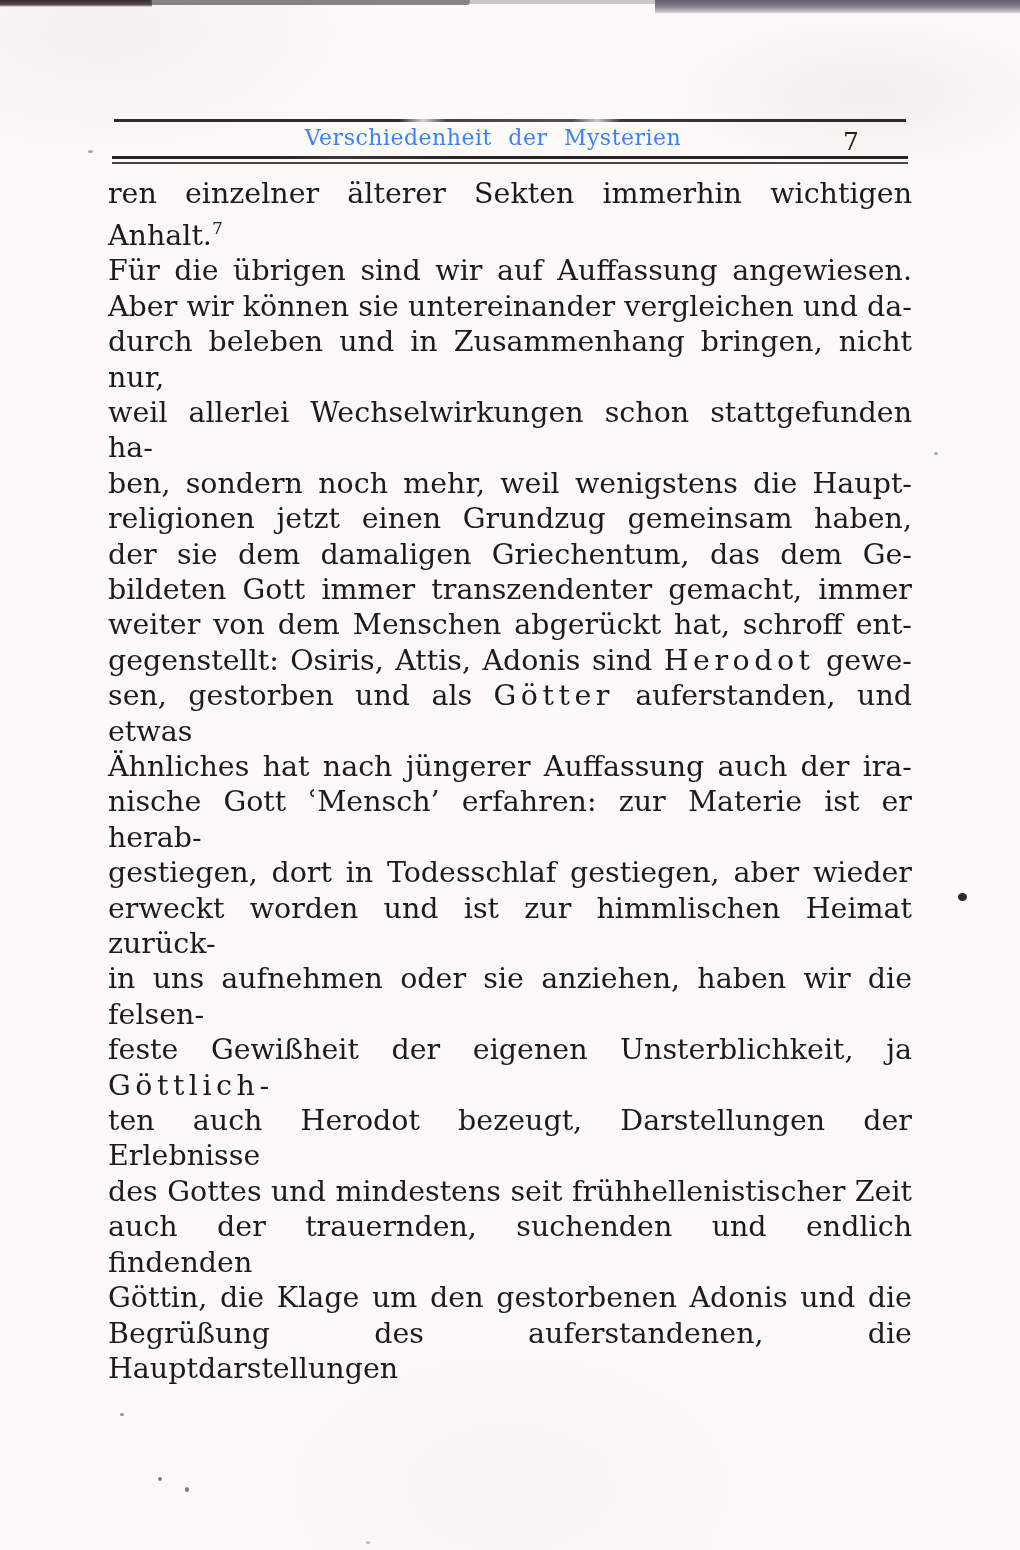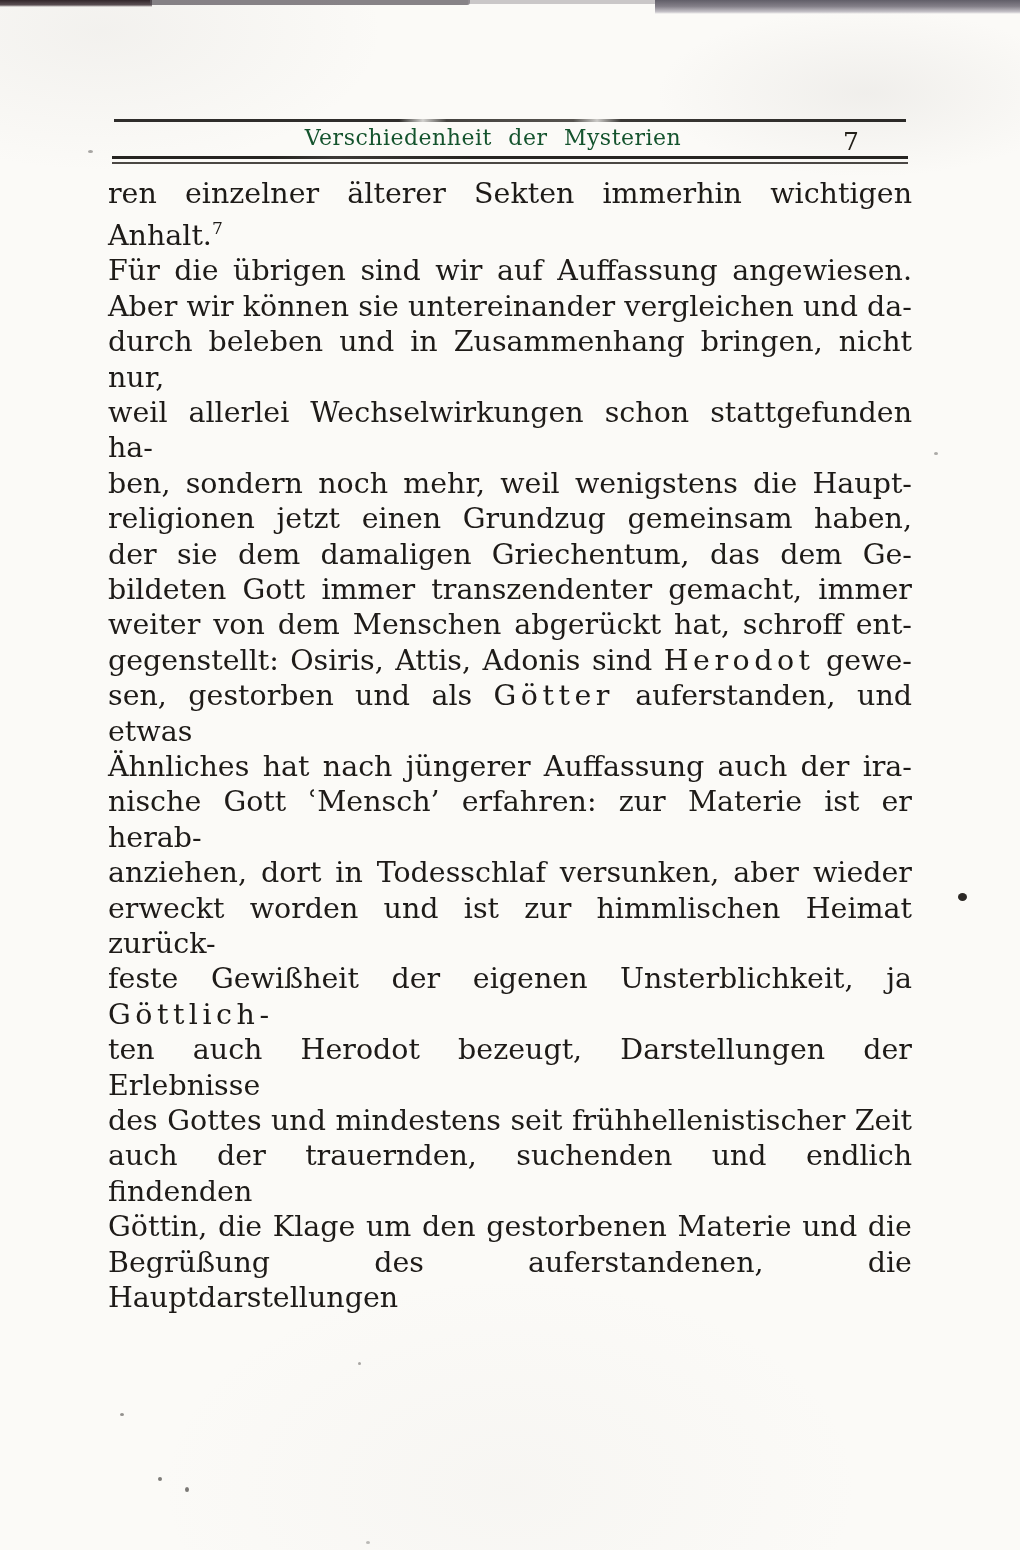--- a/index.html
+++ b/index.html
@@ -33,21 +33,21 @@
   
   .rule-top {
     position: absolute; top: 119px; left: 114px; width: 792px; height: 3px;
     background: linear-gradient(90deg,
       #2f2d2b 0%, #2f2d2b 36%, rgba(47,45,43,.2) 39%, #454340 42%,
       #56534f 58%, rgba(60,57,54,.25) 61%, #3a3835 64%, #2b2927 100%);
   }
   .head-title {
     position: absolute; top: 125px; left: 108px; width: 770px;
     text-align: center; font-size: 22px; letter-spacing: .5px; word-spacing: 9px;
-    color: #14532d;
+    color: #3b82f6;
   }
   .page-num { position: absolute; top: 127px; left: 843px; font-size: 25px; color: #232019; }
   .rule-dbl-1 {
     position: absolute; top: 156px; left: 112px; width: 796px; height: 3px;
     background: linear-gradient(90deg, #262421 0%, #262421 20%, #3c3936 28%, #262421 45%, #262421 100%);
   }
   .rule-dbl-2 {
     position: absolute; top: 162px; left: 112px; width: 796px; height: 2px;
     background: #2b2825; opacity: .85;
   }
@@ -99,27 +99,28 @@
     <div class="line"><span class="seg">weil allerlei Wechselwirkungen schon stattgefunden ha-</span></div>
     <div class="line"><span class="seg">ben, sondern noch mehr, weil wenigstens die Haupt-</span></div>
     <div class="line"><span class="seg">religionen jetzt einen Grundzug gemeinsam haben,</span></div>
     <div class="line"><span class="seg">der sie dem damaligen Griechentum, das dem Ge-</span></div>
     <div class="line"><span class="seg">bildeten Gott immer transzendenter gemacht, immer</span></div>
     <div class="line"><span class="seg">weiter von dem Menschen abgerückt hat, schroff ent-</span></div>
     <div class="line"><span class="seg">gegenstellt: Osiris, Attis, Adonis sind </span><span class="seg-sperr">Herodot</span><span class="seg"> gewe-</span></div>
     <div class="line"><span class="seg">sen, gestorben und als </span><span class="seg-sperr">Götter</span><span class="seg"> auferstanden, und etwas</span></div>
     <div class="line"><span class="seg">Ähnliches hat nach jüngerer Auffassung auch der ira-</span></div>
     <div class="line"><span class="seg">nische Gott ʿMensch’ erfahren: zur Materie ist er herab-</span></div>
-    <div class="line"><span class="seg">anziehen, dort in Todesschlaf versunken, aber wieder</span></div>
+    <div class="line"><span class="seg">gestiegen, dort in Todesschlaf gestiegen, aber wieder</span></div>
     <div class="line"><span class="seg">erweckt worden und ist zur himmlischen Heimat zurück-</span></div>
+    <div class="line"><span class="seg">in uns aufnehmen oder sie anziehen, haben wir die felsen-</span></div>
     <div class="line"><span class="seg">feste Gewißheit der eigenen Unsterblichkeit, ja </span><span class="seg-sperr">Göttlich-</span></div>
     <div class="line"><span class="seg">ten auch Herodot bezeugt, Darstellungen der Erlebnisse</span></div>
     <div class="line"><span class="seg">des Gottes und mindestens seit frühhellenistischer Zeit</span></div>
     <div class="line"><span class="seg">auch der trauernden, suchenden und endlich findenden</span></div>
-    <div class="line"><span class="seg">Göttin, die Klage um den gestorbenen Materie und die</span></div>
+    <div class="line"><span class="seg">Göttin, die Klage um den gestorbenen Adonis und die</span></div>
     <div class="line"><span class="seg">Begrüßung des auferstandenen, die Hauptdarstellungen</span></div>
   </div>
 
 <div class="speck sp1"></div>
 <div class="speck sp2"></div>
 <div class="speck sp3"></div>
 <div class="speck sp4"></div>
 <div class="speck sp5"></div>
 <div class="speck sp6"></div>
 <div class="speck sp7"></div>

